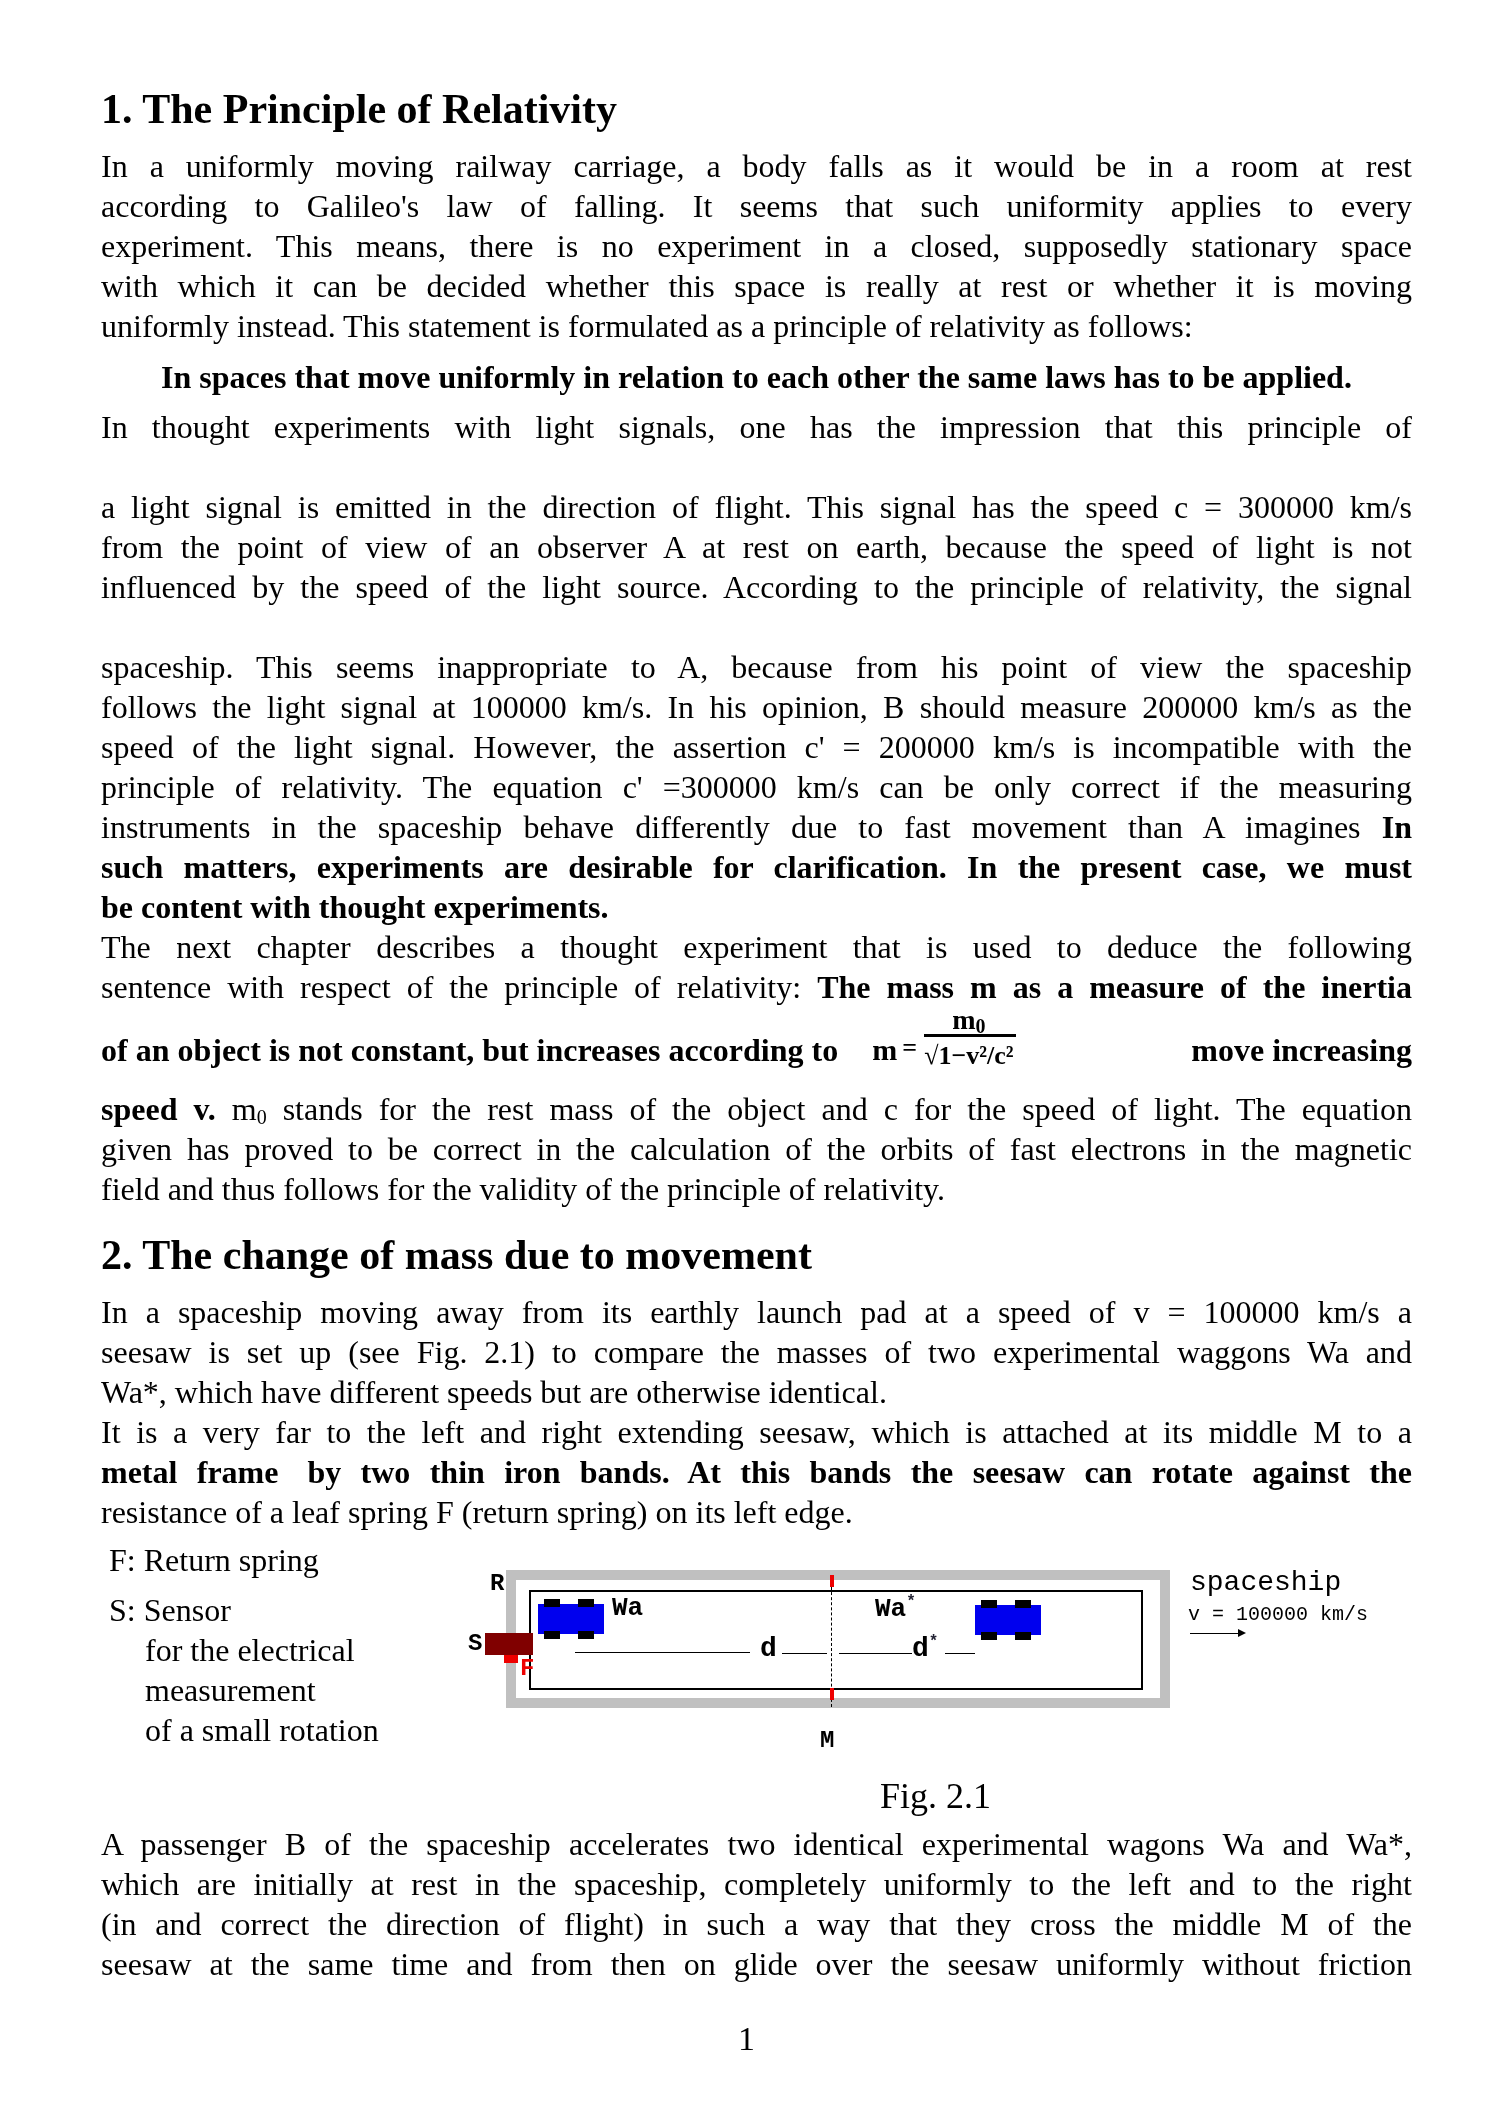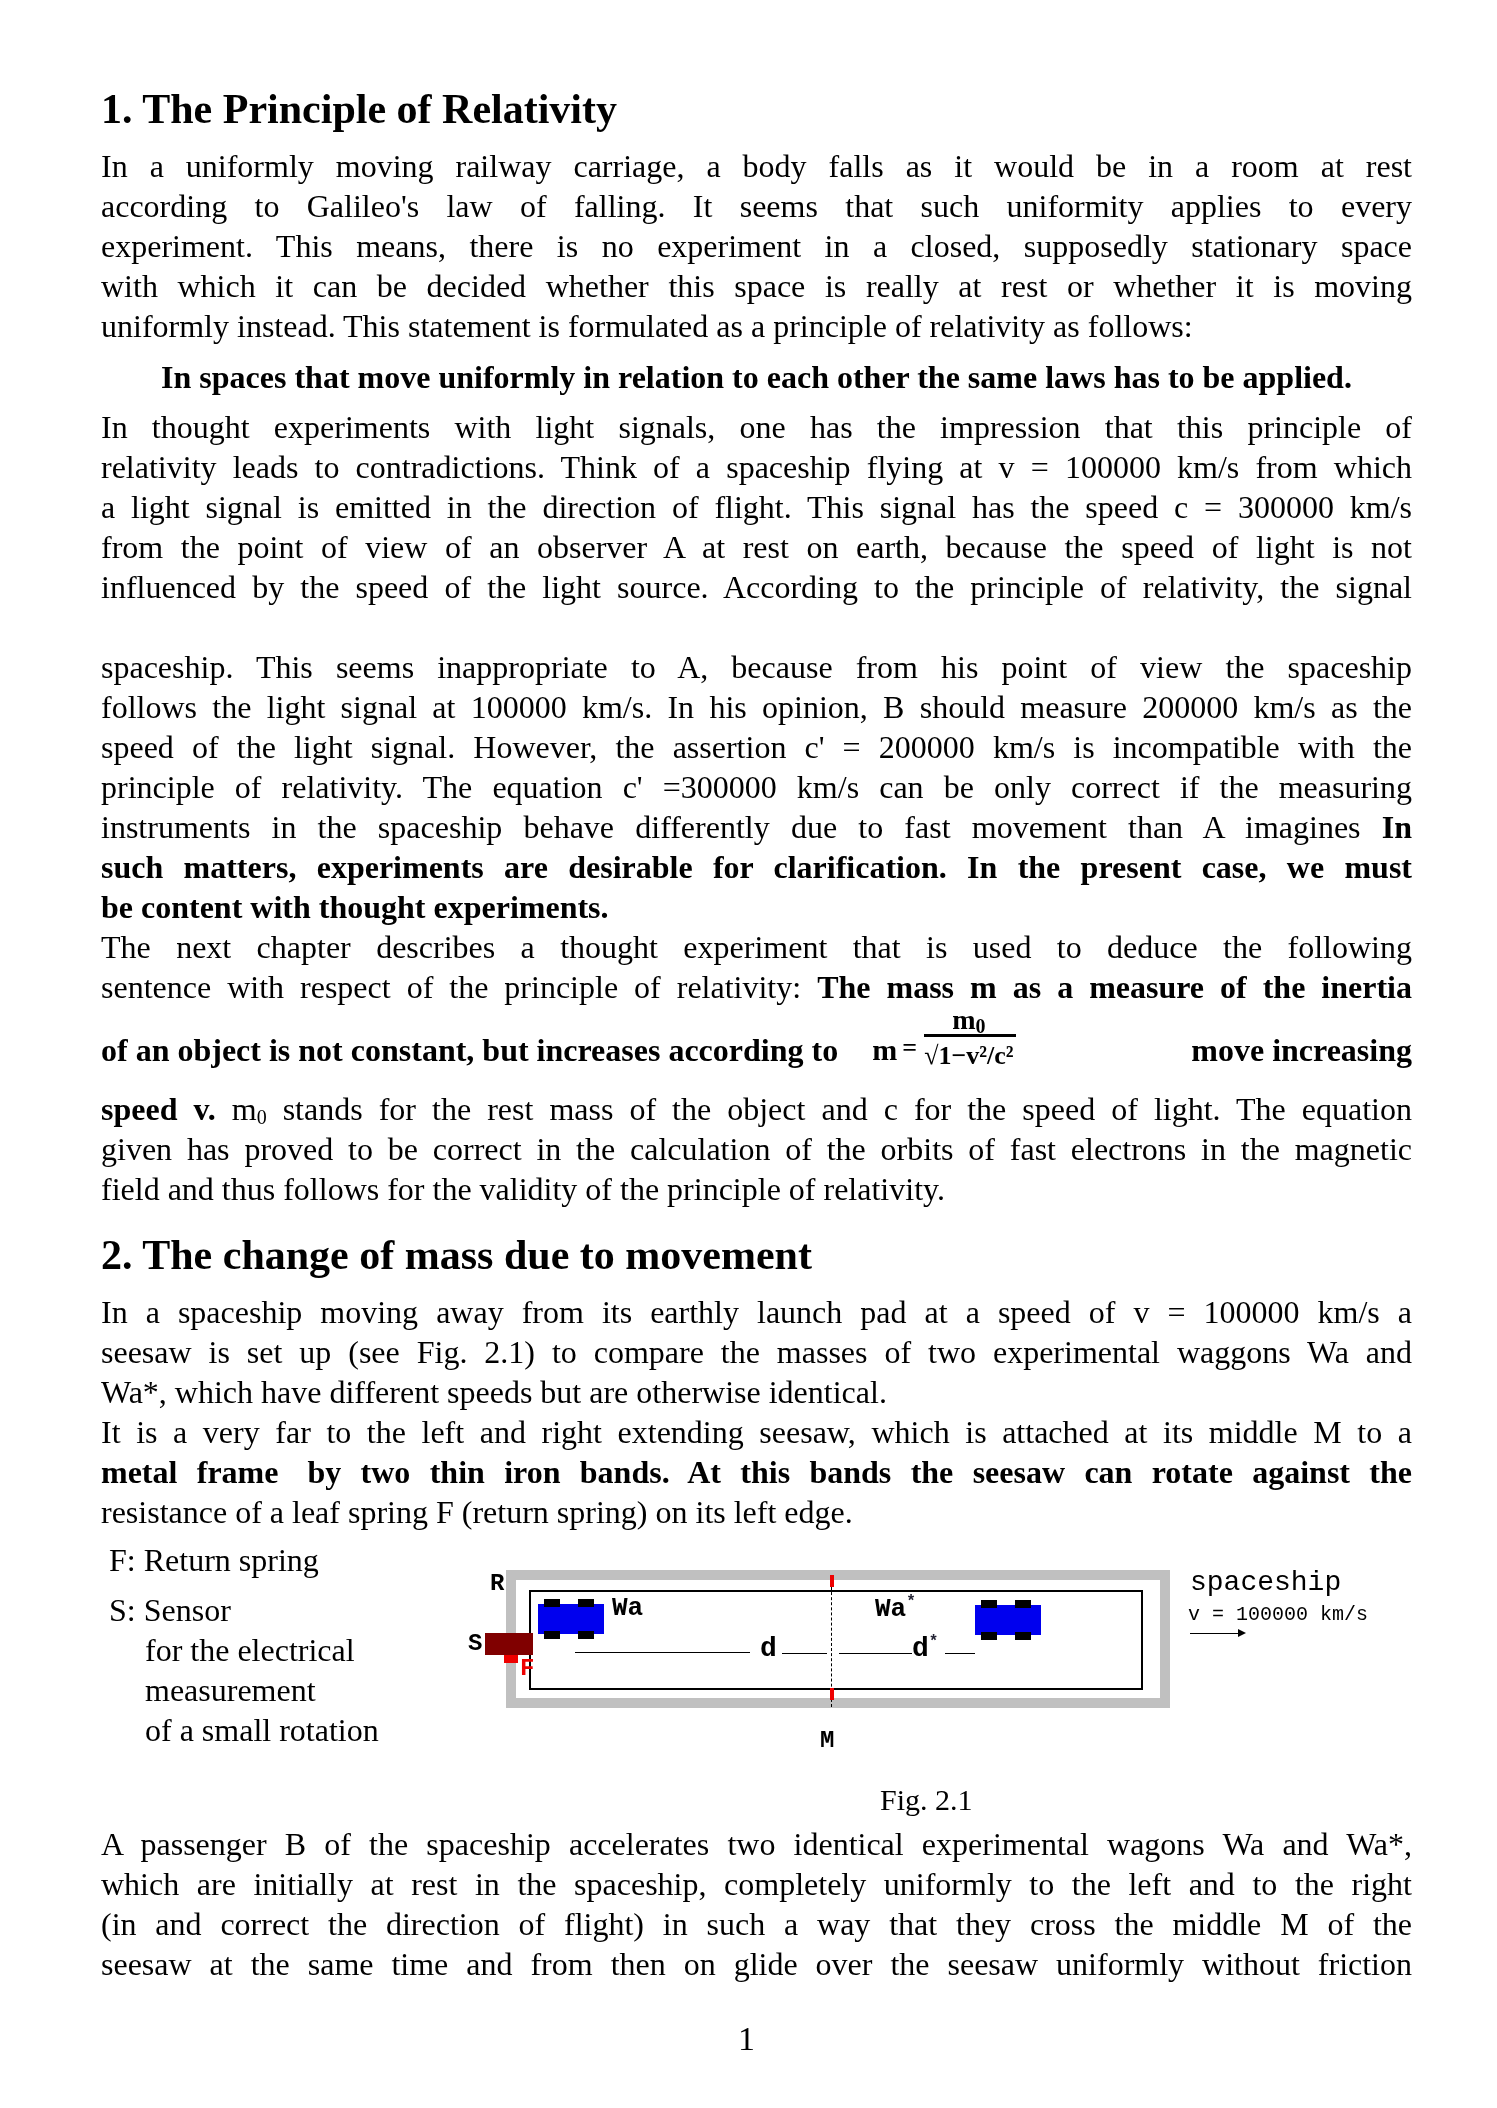--- a/index.html
+++ b/index.html
@@ -30,40 +30,39 @@
   .mono{font-family:"Liberation Mono","DejaVu Sans Mono",monospace;position:absolute;}
   .wagon{position:absolute;width:66px;height:30px;background:#0000ee;}
   .wagon .w{position:absolute;width:16px;height:8px;background:#000;}
   .sensor{position:absolute;left:15px;top:78px;width:48px;height:22px;background:#800000;}
   .spring{position:absolute;left:34px;top:100px;width:14px;height:8px;background:#e00;}
   .mark{position:absolute;width:4px;height:12px;background:#e00;}
   .dashv{position:absolute;left:361px;top:32px;width:0;height:120px;border-left:1px dashed #000;}
   .hl{position:absolute;height:1px;background:#000;}
   .arrow{position:absolute;left:872px;top:78px;width:50px;height:1px;background:#000;}
   .arrow:after{content:"";position:absolute;right:-6px;top:-4px;border-left:8px solid #000;border-top:4px solid transparent;border-bottom:4px solid transparent;}
-  .caption{position:absolute;left:880px;top:1775px;font-size:30px;margin-top:8px;}
+  .caption{position:absolute;left:880px;top:1775px;font-size:36px;}
   .pagenum{position:absolute;left:738px;top:2020px;font-size:34px;}
 </style>
 </head>
 <body>
 
 <div class="page">
 
   <div class="h1" style="top:84px">1. The Principle of Relativity</div>
 
   <div class="line" style="top:146px">In a uniformly moving railway carriage, a body falls as it would be in a room at rest</div>
   <div class="line" style="top:186px">according to Galileo's law of falling. It seems that such uniformity applies to every</div>
   <div class="line" style="top:226px">experiment. This means, there is no   experiment in a closed, supposedly stationary space</div>
   <div class="line" style="top:266px">with which it can  be decided whether this space is really at rest or whether it is moving</div>
   <div class="line last" style="top:306px">uniformly instead. This statement is formulated as a principle of relativity as follows:</div>
 
   <div class="line center b" style="top:357px">In spaces that move uniformly in relation to each other the same laws has to be applied.</div>
 
   <div class="line" style="top:407px">In thought experiments with light signals, one has the impression that this principle of</div>
-  <div class="line" style="top:447px">relativity leads to contradictions. Think of a spaceship flying at v = 100000 km/s from which</div>
   <div class="line" style="top:487px">a light signal is emitted in the direction of flight. This signal has the speed c = 300000 km/s</div>
   <div class="line" style="top:567px">influenced by the speed of the light source. According to the principle of relativity, the signal</div>
   <div class="line" style="top:527px">from the point of view of an observer A at rest on earth, because the speed of light is not</div>
   <div class="line" style="top:647px">spaceship. This seems inappropriate to A, because from his point of view the spaceship</div>
   <div class="line" style="top:687px">follows the light signal at 100000 km/s. In his opinion, B should measure 200000 km/s as the</div>
   <div class="line" style="top:727px">speed of the light signal. However, the assertion c' = 200000 km/s is incompatible with the</div>
   <div class="line" style="top:767px">principle of relativity. The equation c' =300000 km/s can be only correct if the measuring</div>
   <div class="line" style="top:807px"><span>instruments in the spaceship behave differently due to fast movement than A imagines </span><span class="b">In</span></div>
   <div class="line b" style="top:847px">such matters, experiments are desirable for clarification. In the present case, we must</div>
   <div class="line b last" style="top:887px">be content with thought experiments.</div>

